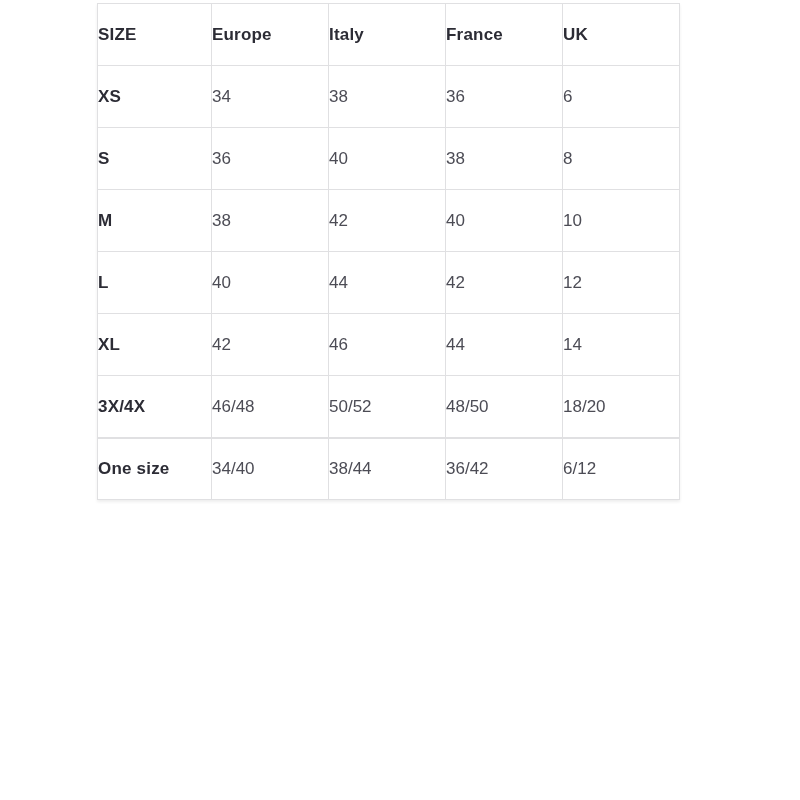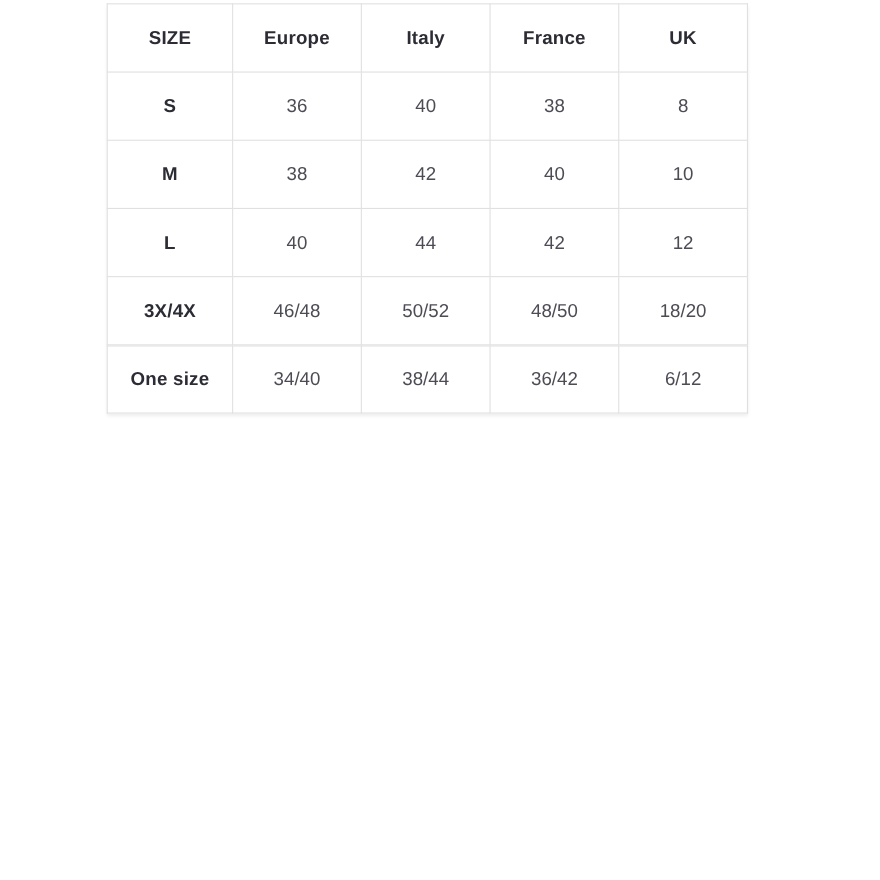--- a/index.html
+++ b/index.html
@@ -25,21 +25,21 @@
     box-shadow: 0 2px 3px rgba(0,0,0,0.07);
   }
   table.size-table col.c0 { width: 114px; }
   table.size-table col.c1 { width: 117px; }
   table.size-table col.c2 { width: 117px; }
   table.size-table col.c3 { width: 117px; }
   table.size-table col.c4 { width: 117px; }
   table.size-table th,
   table.size-table td {
     border: 1px solid #e0e0e2;
-    text-align: center;
+    text-align: left;
     vertical-align: middle;
     font-size: 17px;
     padding: 0;
     background: #ffffff;
   }
   table.size-table th {
     height: 61px;
     font-weight: 700;
     color: #2c2c35;
     letter-spacing: 0.2px;
@@ -77,39 +77,53 @@
       <tr>
         <th>SIZE</th>
         <th>Europe</th>
         <th>Italy</th>
         <th>France</th>
         <th>UK</th>
       </tr>
     </thead>
     <tbody>
       <tr>
+        <td class="row-label">XS</td>
+        <td>34</td>
+        <td>38</td>
+        <td>36</td>
+        <td>6</td>
+      </tr>
+      <tr>
         <td class="row-label">S</td>
         <td>36</td>
         <td>40</td>
         <td>38</td>
         <td>8</td>
       </tr>
       <tr>
         <td class="row-label">M</td>
         <td>38</td>
         <td>42</td>
         <td>40</td>
         <td>10</td>
       </tr>
       <tr>
         <td class="row-label">L</td>
         <td>40</td>
         <td>44</td>
         <td>42</td>
         <td>12</td>
+      </tr>
+      <tr>
+        <td class="row-label">XL</td>
+        <td>42</td>
+        <td>46</td>
+        <td>44</td>
+        <td>14</td>
       </tr>
       <tr>
         <td class="row-label">3X/4X</td>
         <td>46/48</td>
         <td>50/52</td>
         <td>48/50</td>
         <td>18/20</td>
       </tr>
     </tbody>
   </table>

